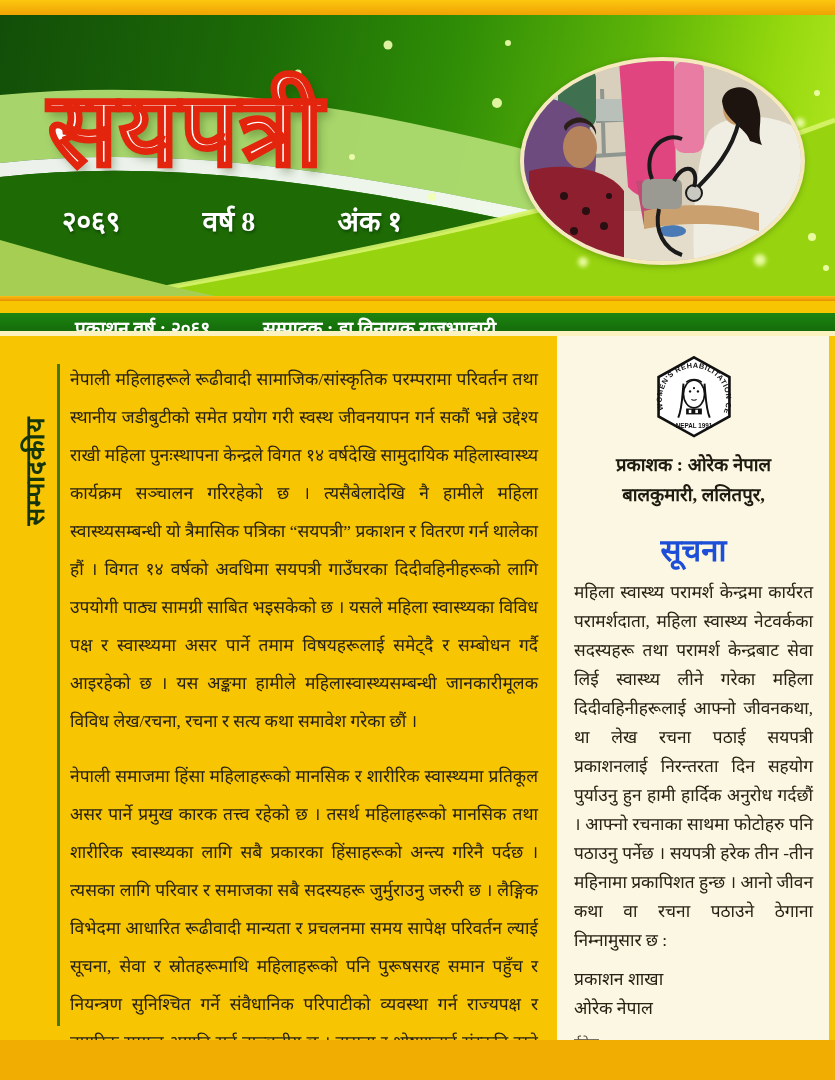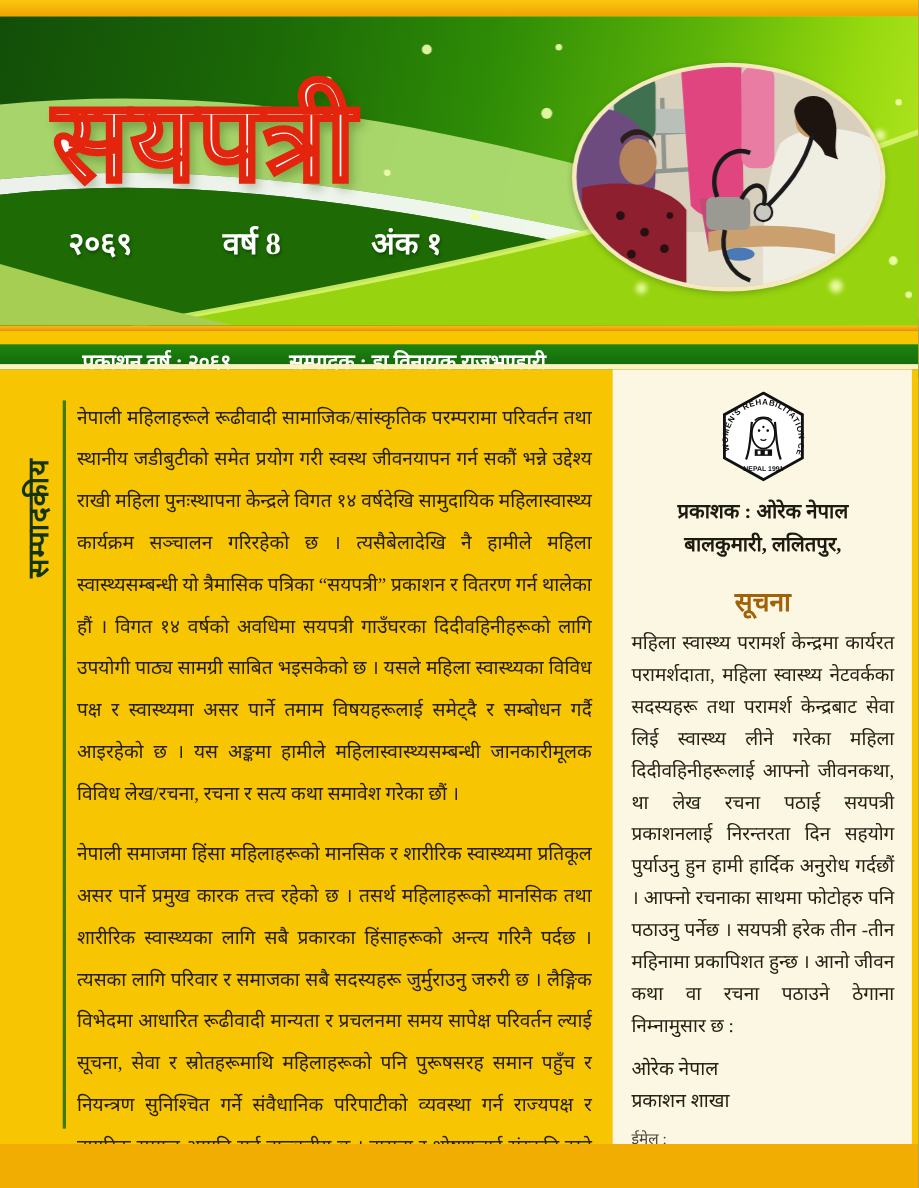--- a/index.html
+++ b/index.html
@@ -47,21 +47,21 @@
   .maintext{position:absolute;left:70px;top:24px;width:468px;font-size:17.4px;
             line-height:38px;color:#262113;text-align:justify;}
   .maintext p{margin:0 0 17px 0;}
 
   
   .sidebar{position:absolute;left:557px;top:0;width:272px;height:704px;background:#FBF7E3;}
   .sidebar-inner{padding:14px 16px 0 17px;}
   .logo-wrap{text-align:center;margin-top:6px;}
   .publines{text-align:center;font-size:18.5px;font-weight:bold;line-height:30px;
             color:#1D1A10;margin-top:6px;}
-  .notice-title{text-align:center;font-size:24px;font-weight:bold;margin:18px 0 8px;color:#a16207;}
+  .notice-title{text-align:center;font-size:31px;font-weight:bold;margin:18px 0 8px;color:#1d4ed8;}
   .notice-body{font-size:17.3px;line-height:29px;text-align:justify;color:#262113;}
   .addr{font-size:17.5px;line-height:29px;margin-top:10px;color:#262113;}
   .email-row{margin-top:10px;color:#4B463A;}
   .email-label{font-size:14px;color:#4B463A;}
 </style>
 </head>
 <body>
 
 <div class="page">
 
@@ -202,22 +202,22 @@
 
         <div class="publines">
           <div>प्रकाशक : ओरेक नेपाल</div>
           <div>बालकुमारी, ललितपुर,</div>
         </div>
 
         <div class="notice-title">सूचना</div>
         <div class="notice-body">महिला स्वास्थ्य परामर्श केन्द्रमा कार्यरत परामर्शदाता, महिला स्वास्थ्य नेटवर्कका सदस्यहरू तथा परामर्श केन्द्रबाट सेवा लिई स्वास्थ्य लीने गरेका महिला दिदीवहिनीहरूलाई आफ्नो जीवनकथा, था लेख रचना पठाई सयपत्री प्रकाशनलाई निरन्तरता दिन सहयोग पुर्याउनु हुन हामी हार्दिक अनुरोध गर्दछौं । आफ्नो रचनाका साथमा फोटोहरु पनि पठाउनु पर्नेछ । सयपत्री हरेक तीन -तीन महिनामा प्रकापिशत हुन्छ । आनो जीवन कथा वा रचना पठाउने ठेगाना निम्नामुसार छ :</div>
 
         <div class="addr">
+          <div>प्रकाशन शाखा</div>
           <div>ओरेक नेपाल</div>
-          <div>प्रकाशन शाखा</div>
         </div>
 
         <div class="email-row">
           <span class="email-label">ईमेल :</span>
           
           
         </div>
 
       </div>
     </div>

